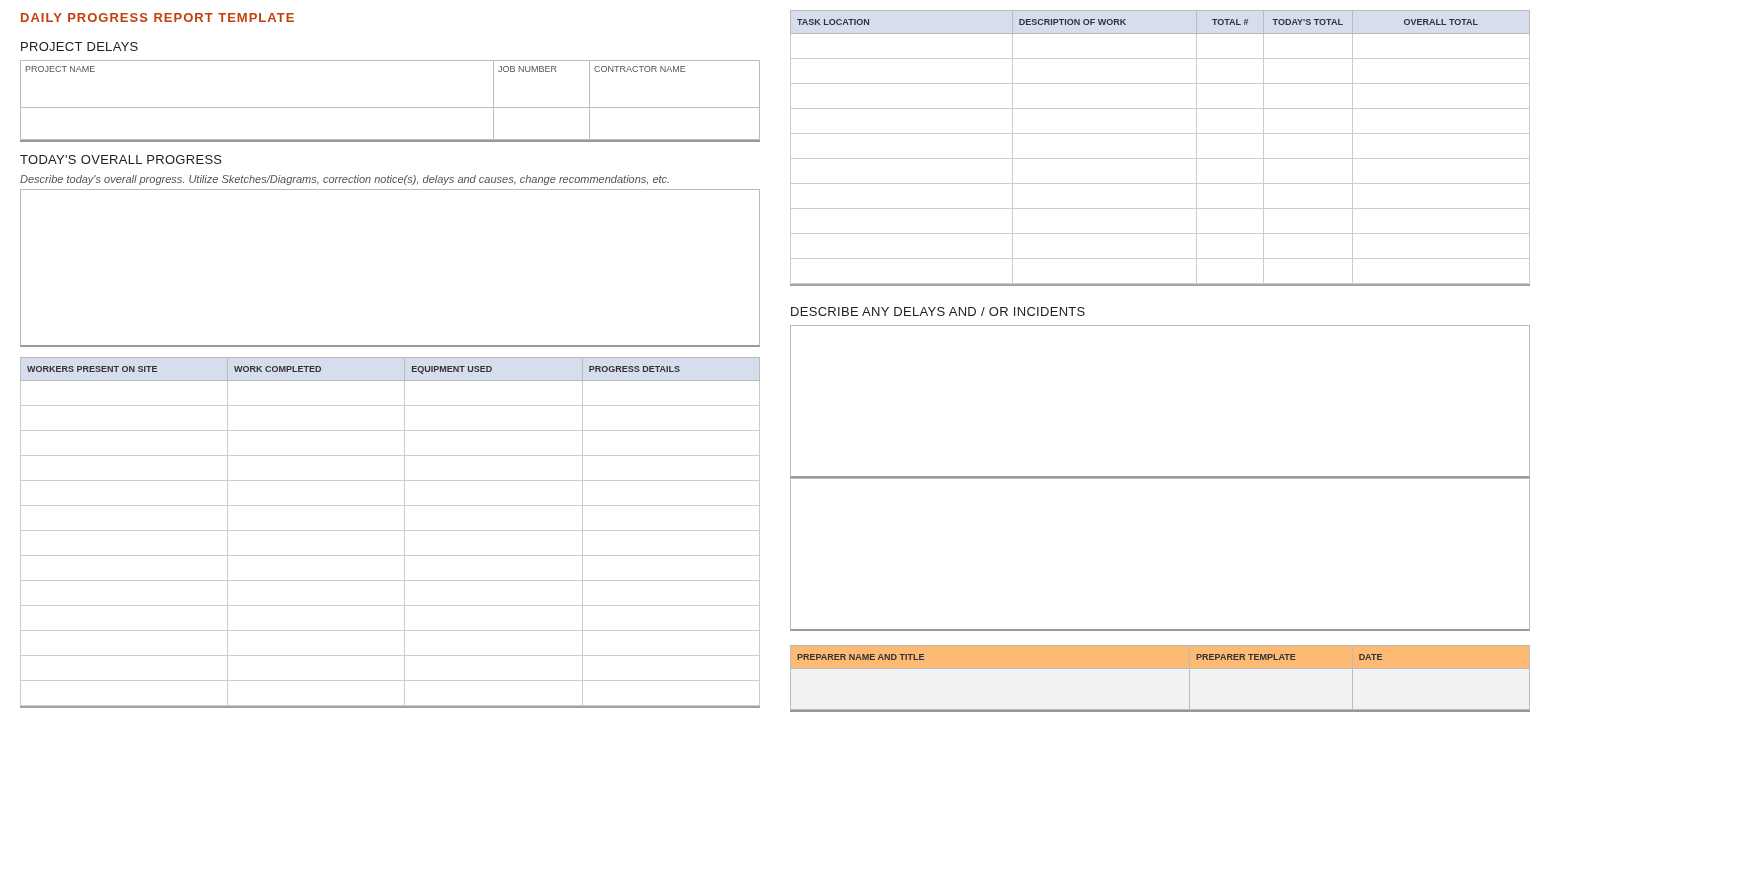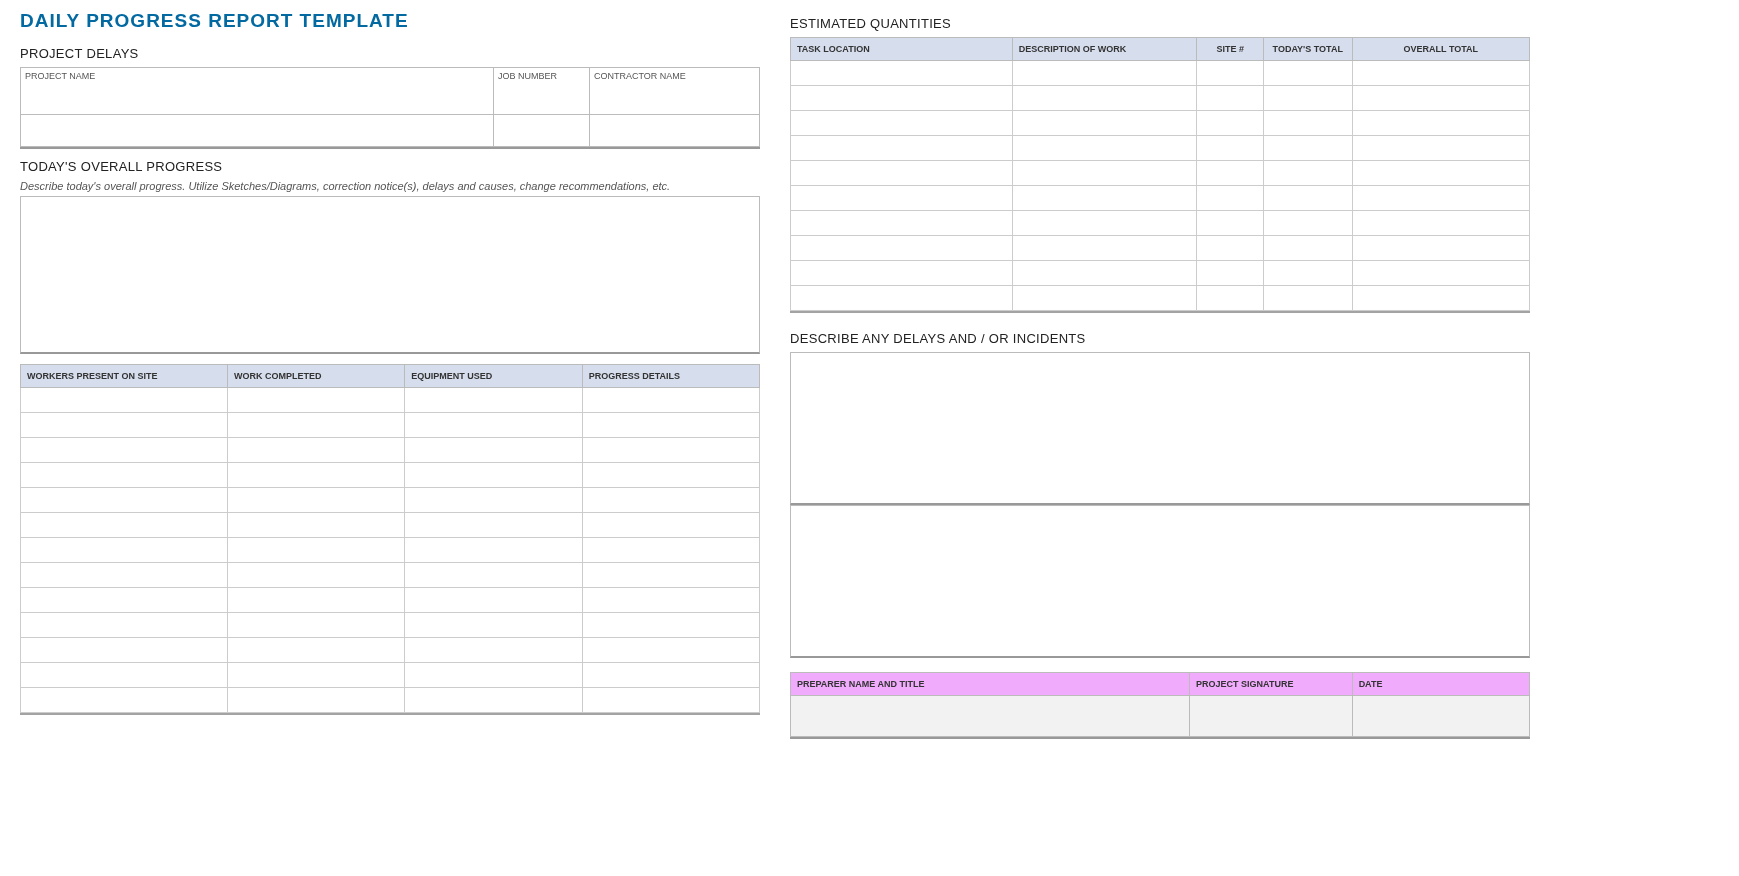--- a/index.html
+++ b/index.html
@@ -12,23 +12,23 @@
     background: #fff;
   }
   .page {
     display: flex;
     gap: 30px;
     align-items: flex-start;
   }
   .left-col { flex: 0 0 740px; }
   .right-col { flex: 0 0 740px; }
   .title {
-    font-size: 19px;
+    font-size: 13px;
     font-weight: bold;
-    color: #0369a1;
+    color: #c2410c;
     letter-spacing: 1px;
     margin: 0 0 14px 0;
   }
   .section-heading {
     font-size: 13px;
     color: #222;
     margin: 10px 0 6px 0;
     letter-spacing: .3px;
   }
   .instruction {
@@ -97,21 +97,21 @@
   .grid td input {
     width: 100%; height: 24px;
     border: none; outline: none;
     padding: 2px 4px;
     font-family: inherit; font-size: 11px;
     background: transparent;
   }
   .progress-grid-wrap { border-bottom: 2px solid #a3a3a3; }
   
   .sig-table th {
-    background: #f0abfc;
+    background: #fdba74;
     font-size: 9px;
     font-weight: bold;
     text-align: left;
     padding: 6px 6px;
     border: 1px solid #bbb;
   }
   .sig-table td {
     border: 1px solid #bbb;
     background: #f2f2f2;
     height: 40px;
@@ -265,36 +265,35 @@
               <td><input value="" style=""></td>
               <td><input value="" style=""></td>
               <td><input value="" style=""></td>
             </tr>
           </tbody>
     </table>
     </div>
   </div>
 
   <div class="right-col">
-    <div class="section-heading" style="margin-top:6px">ESTIMATED QUANTITIES</div>
 
     <div class="progress-grid-wrap">
     <table class="grid" id="eq-table">
       <colgroup>
             <col style="width:30%">
             <col style="width:25%">
             <col style="width:9%">
             <col style="width:12%">
             <col style="width:24%">
           </colgroup>
       <thead>
         <tr>
           <th>TASK LOCATION</th>
           <th>DESCRIPTION OF WORK</th>
-          <th class="center">SITE #</th>
+          <th class="center">TOTAL #</th>
           <th class="center">TODAY'S TOTAL</th>
           <th class="center">OVERALL TOTAL</th>
         </tr>
       </thead>
       <tbody id="eq-body">
             <tr>
               <td><input value="" style=""></td>
               <td><input value="" style=""></td>
               <td><input value="" style=""></td>
               <td><input value="" style=""></td>
@@ -381,21 +380,21 @@
     <div class="sig-wrap">
     <table class="sig-table">
       <colgroup>
             <col style="width:54%">
             <col style="width:22%">
             <col style="width:24%">
           </colgroup>
       <tbody>
             <tr>
         <th>PREPARER NAME AND TITLE</th>
-        <th>PROJECT SIGNATURE</th>
+        <th>PREPARER TEMPLATE</th>
         <th>DATE</th>
       </tr>
       <tr>
         <td><input value="" style=""></td>
         <td><input value="" style=""></td>
         <td><input value="" style=""></td>
       </tr>
     </tbody>
         </table>
     </div>

